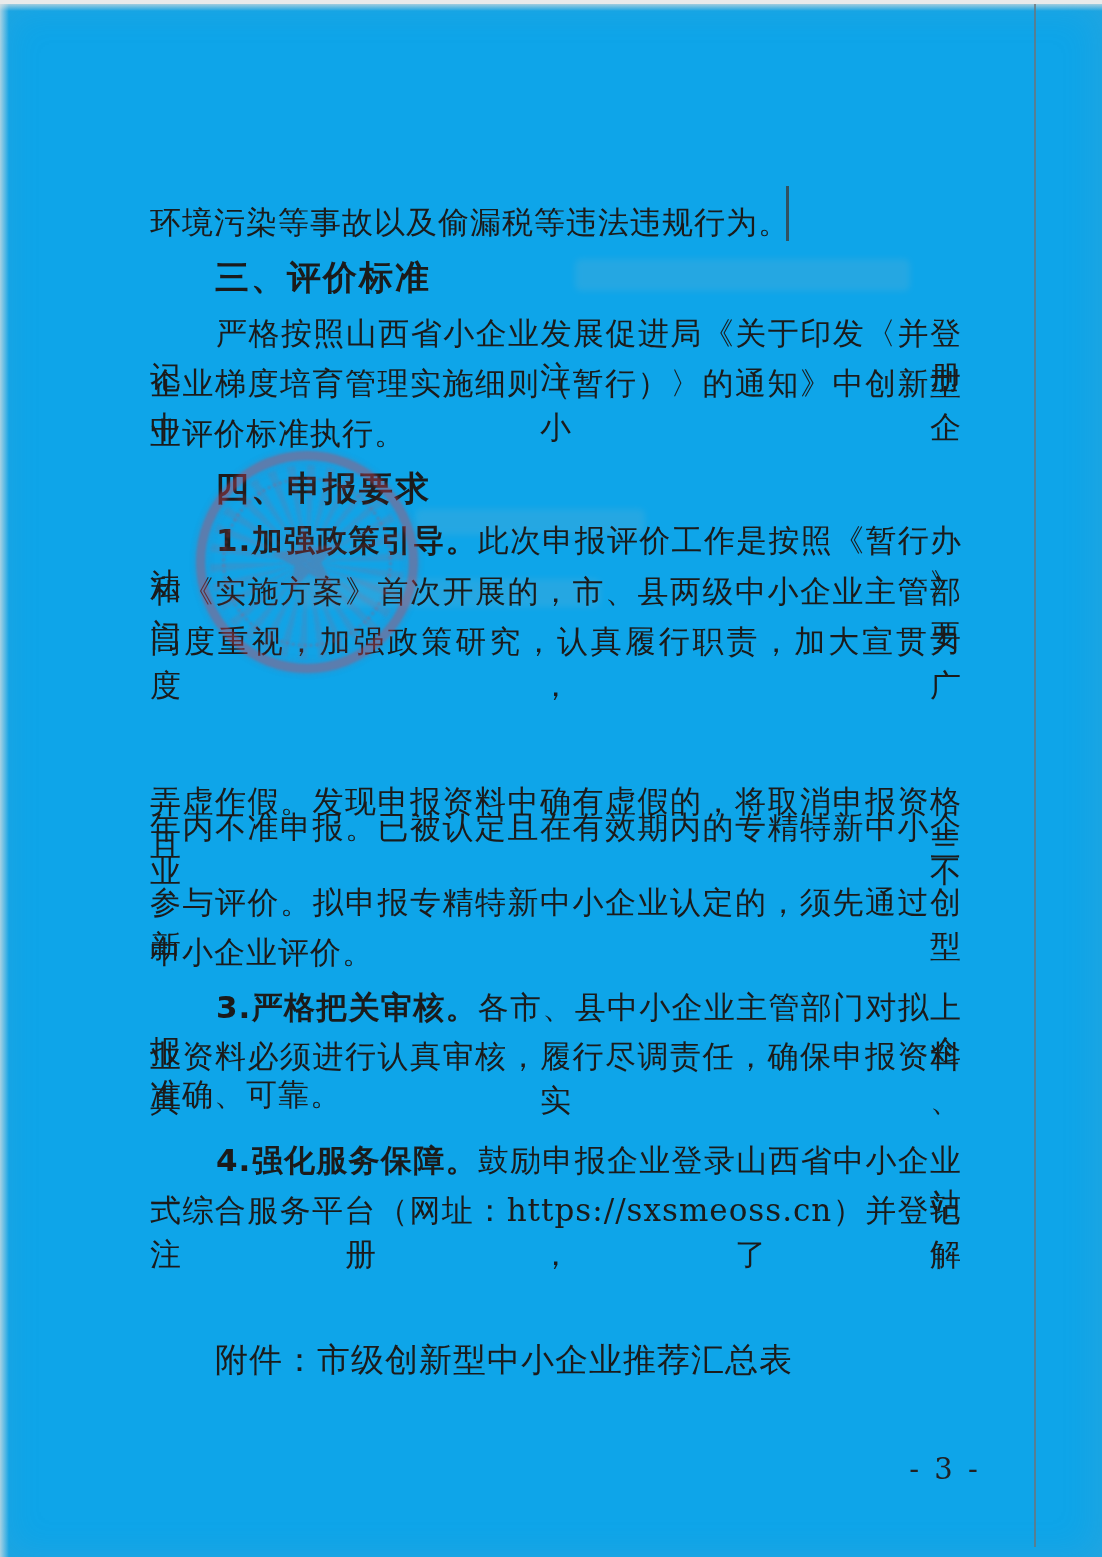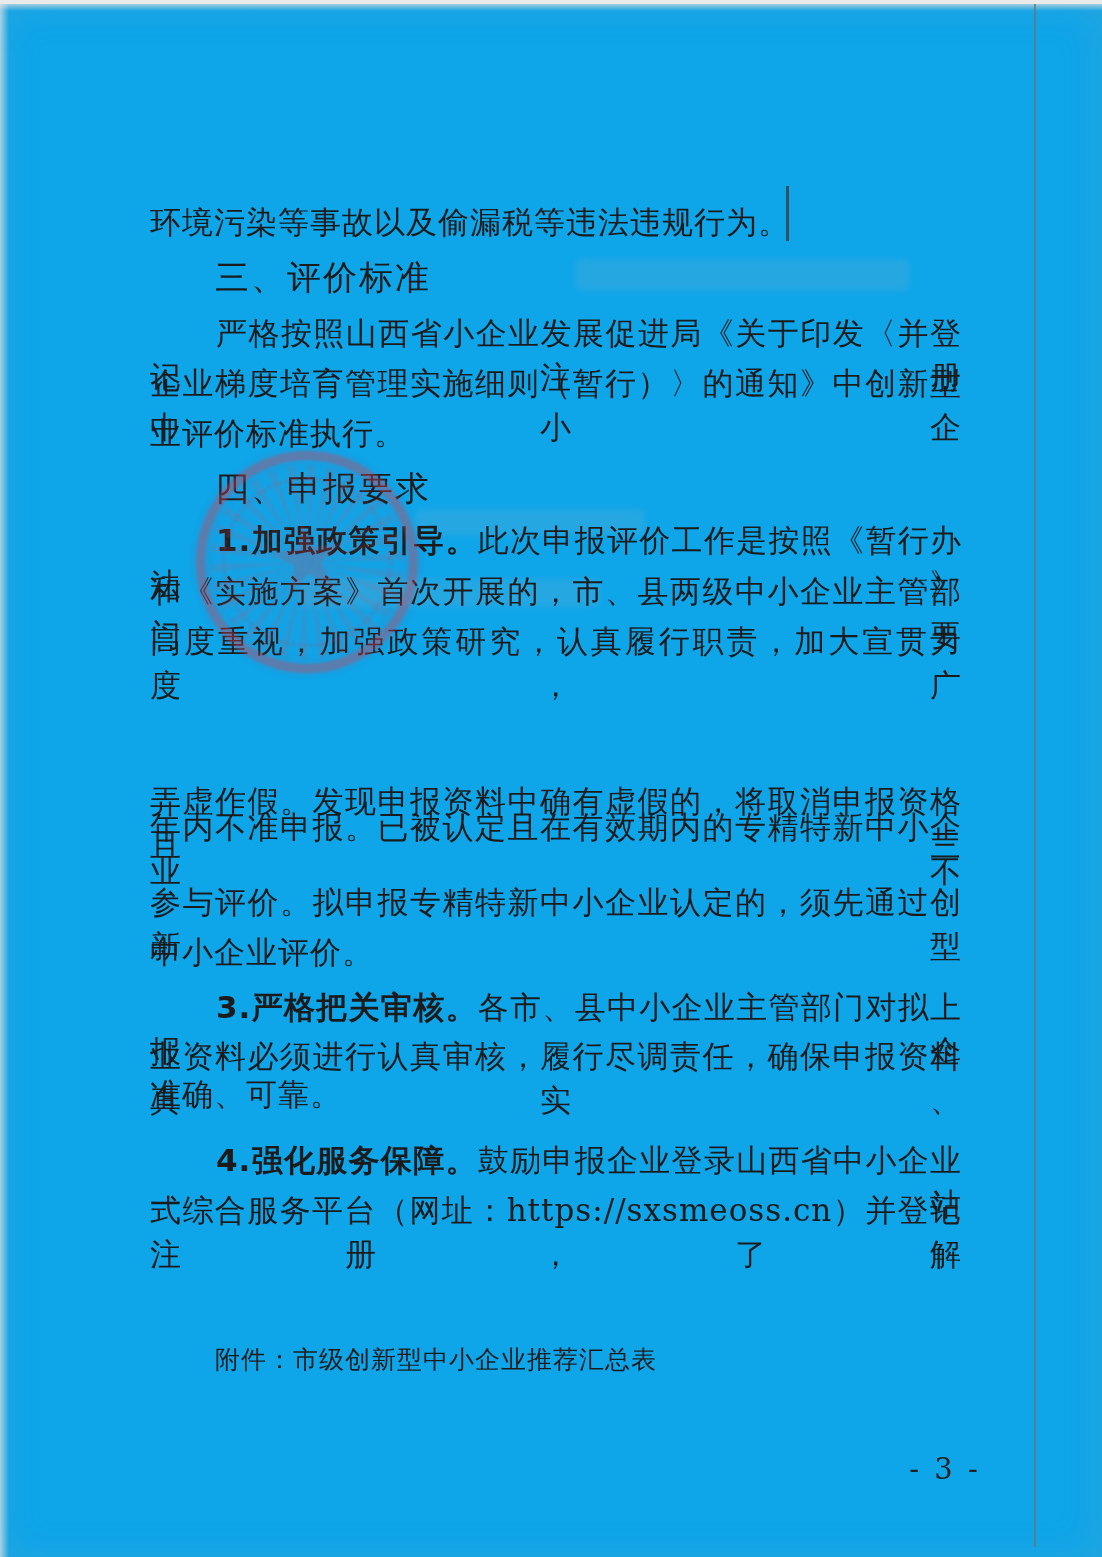--- a/index.html
+++ b/index.html
@@ -65,29 +65,29 @@
   }
   .indent { text-indent: 66px; }
   .lead {
     font-family: "DejaVu Sans", "Liberation Sans", sans-serif;
     font-weight: 700;
   }
   .heading {
     position: absolute;
     left: 215px;
     font-family: "DejaVu Sans", "Liberation Sans", sans-serif;
-    font-weight: 400;
+    font-weight: 700;
     font-size: 34px;
     line-height: 40px;
     letter-spacing: 2px;
   }
   .attachment-line {
     position: absolute;
     left: 215px;
-    font-size: 25px;
+    font-size: 33px;
     line-height: 44px;
     letter-spacing: 1px;
   }
   .page-number {
     position: absolute;
     left: 905px;
     top: 1448px;
     width: 80px;
     text-align: center;
     font-size: 29px;

